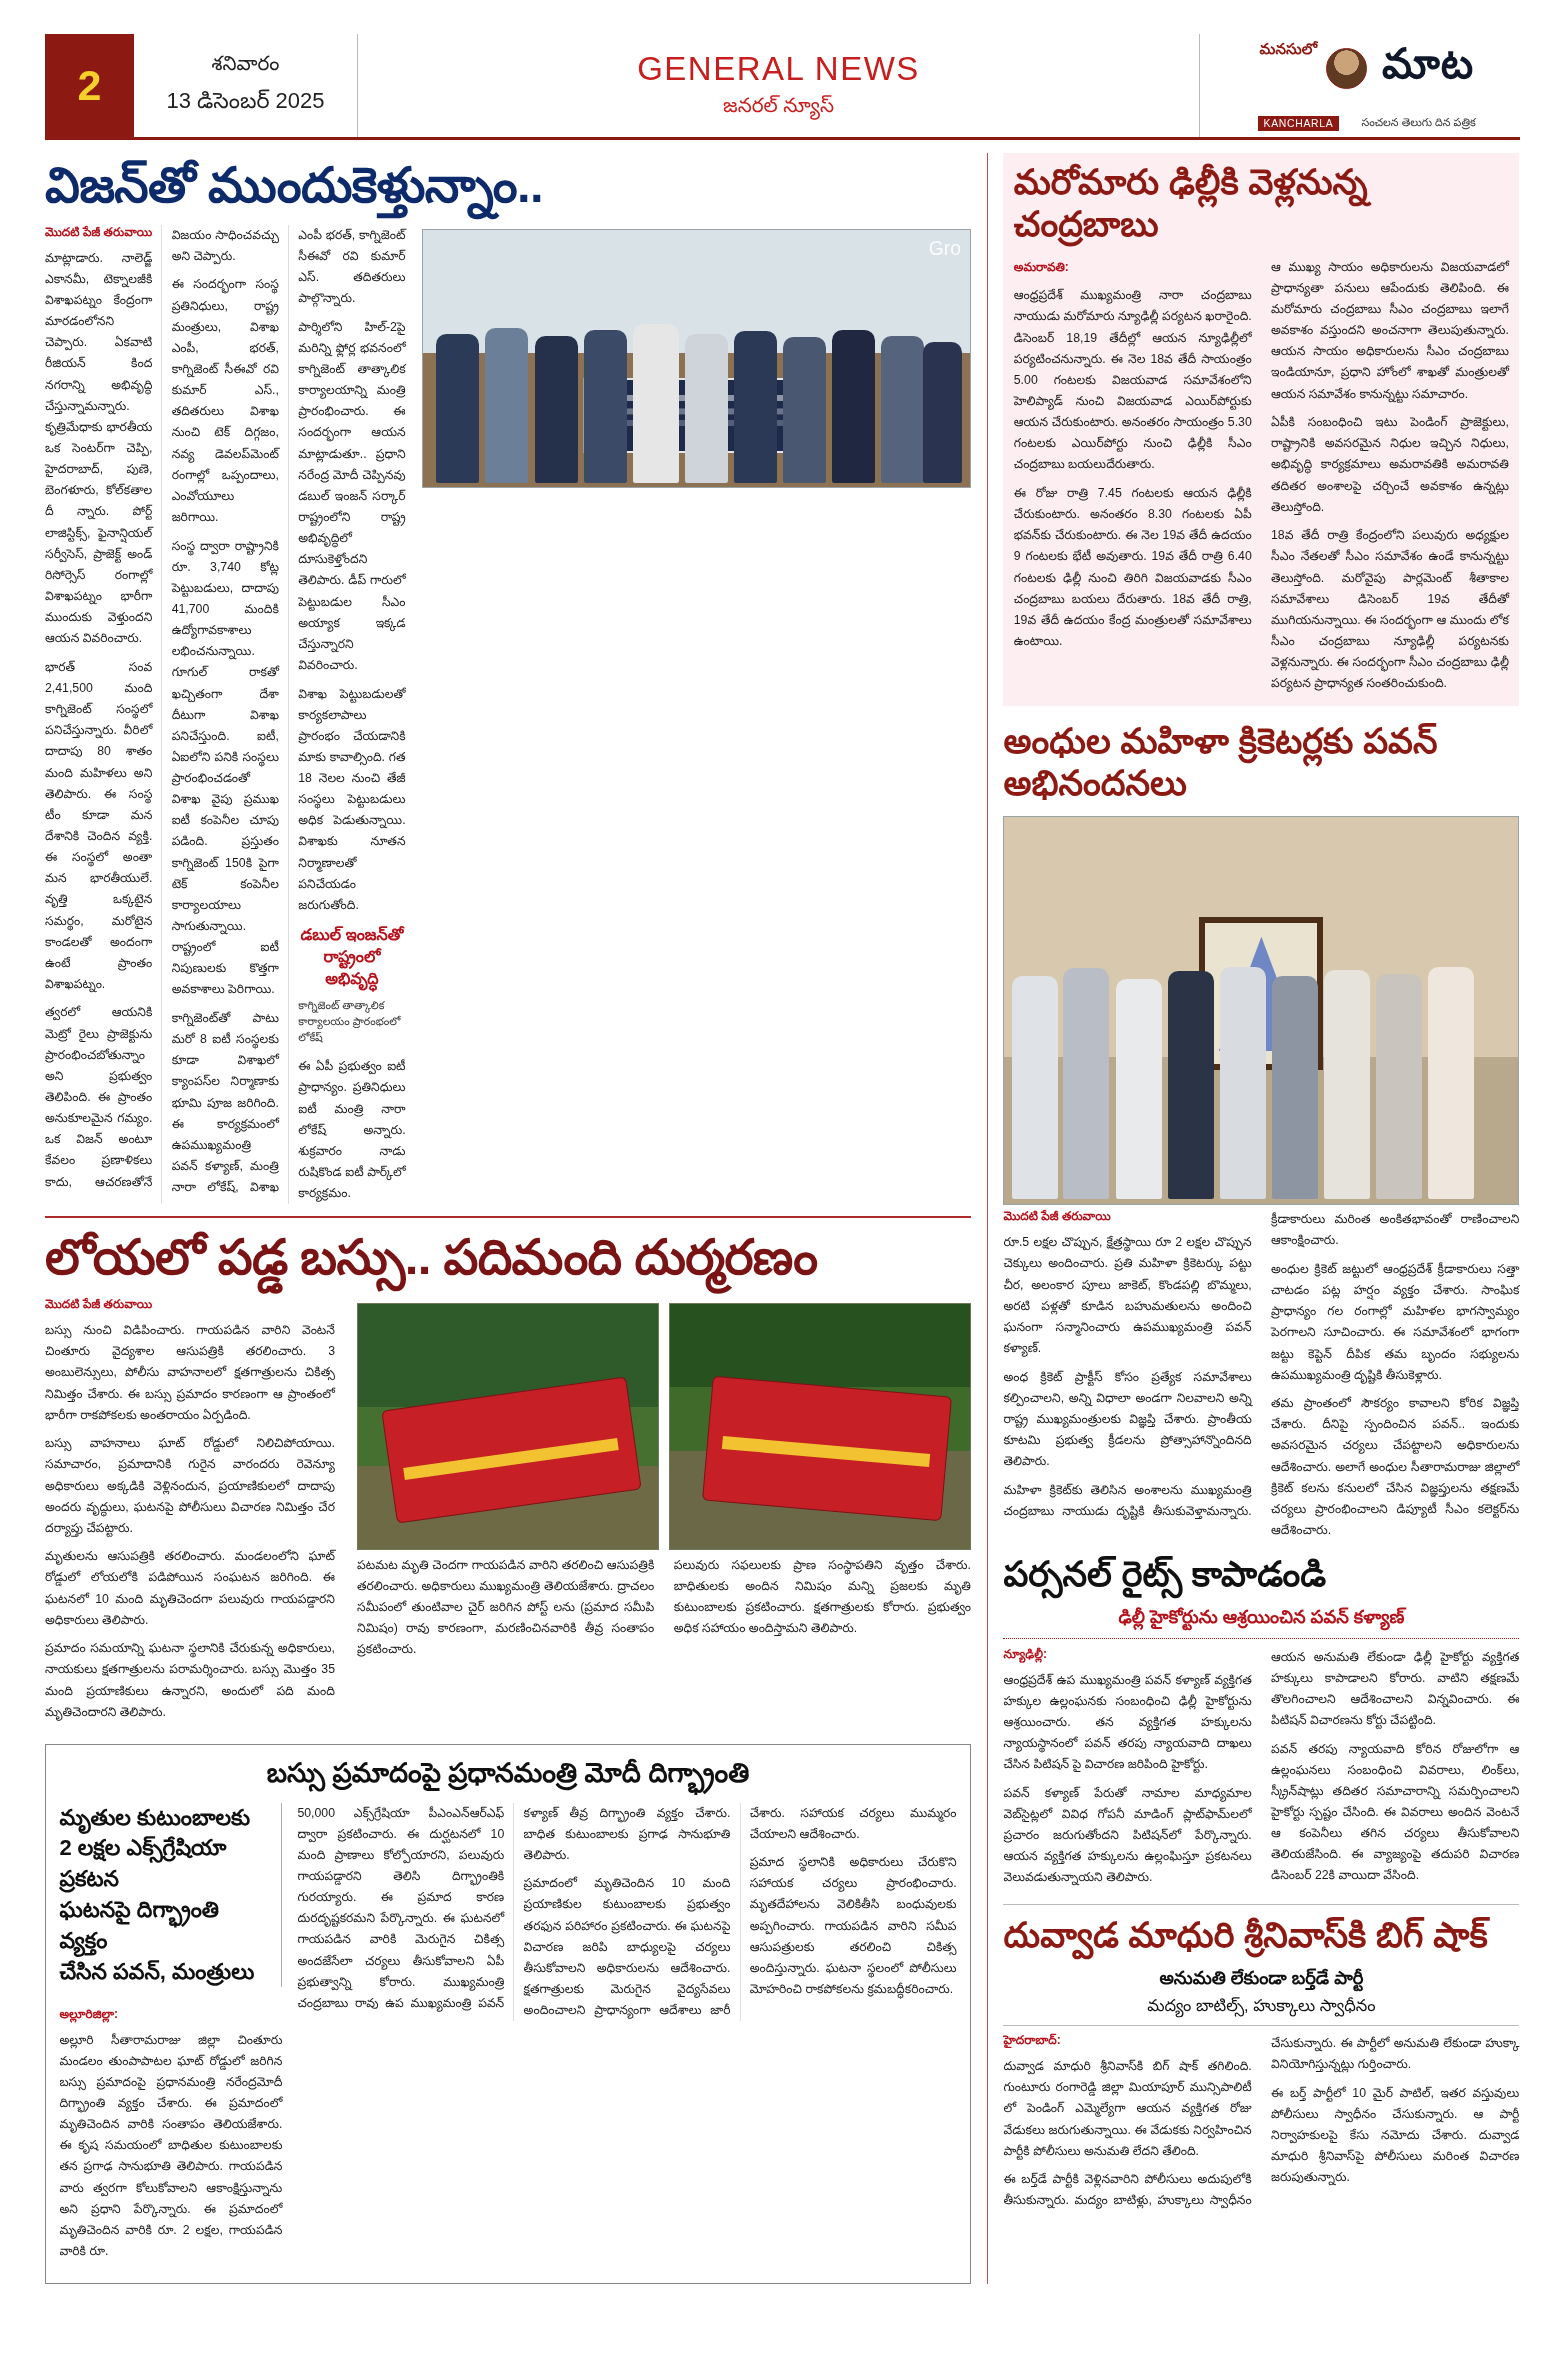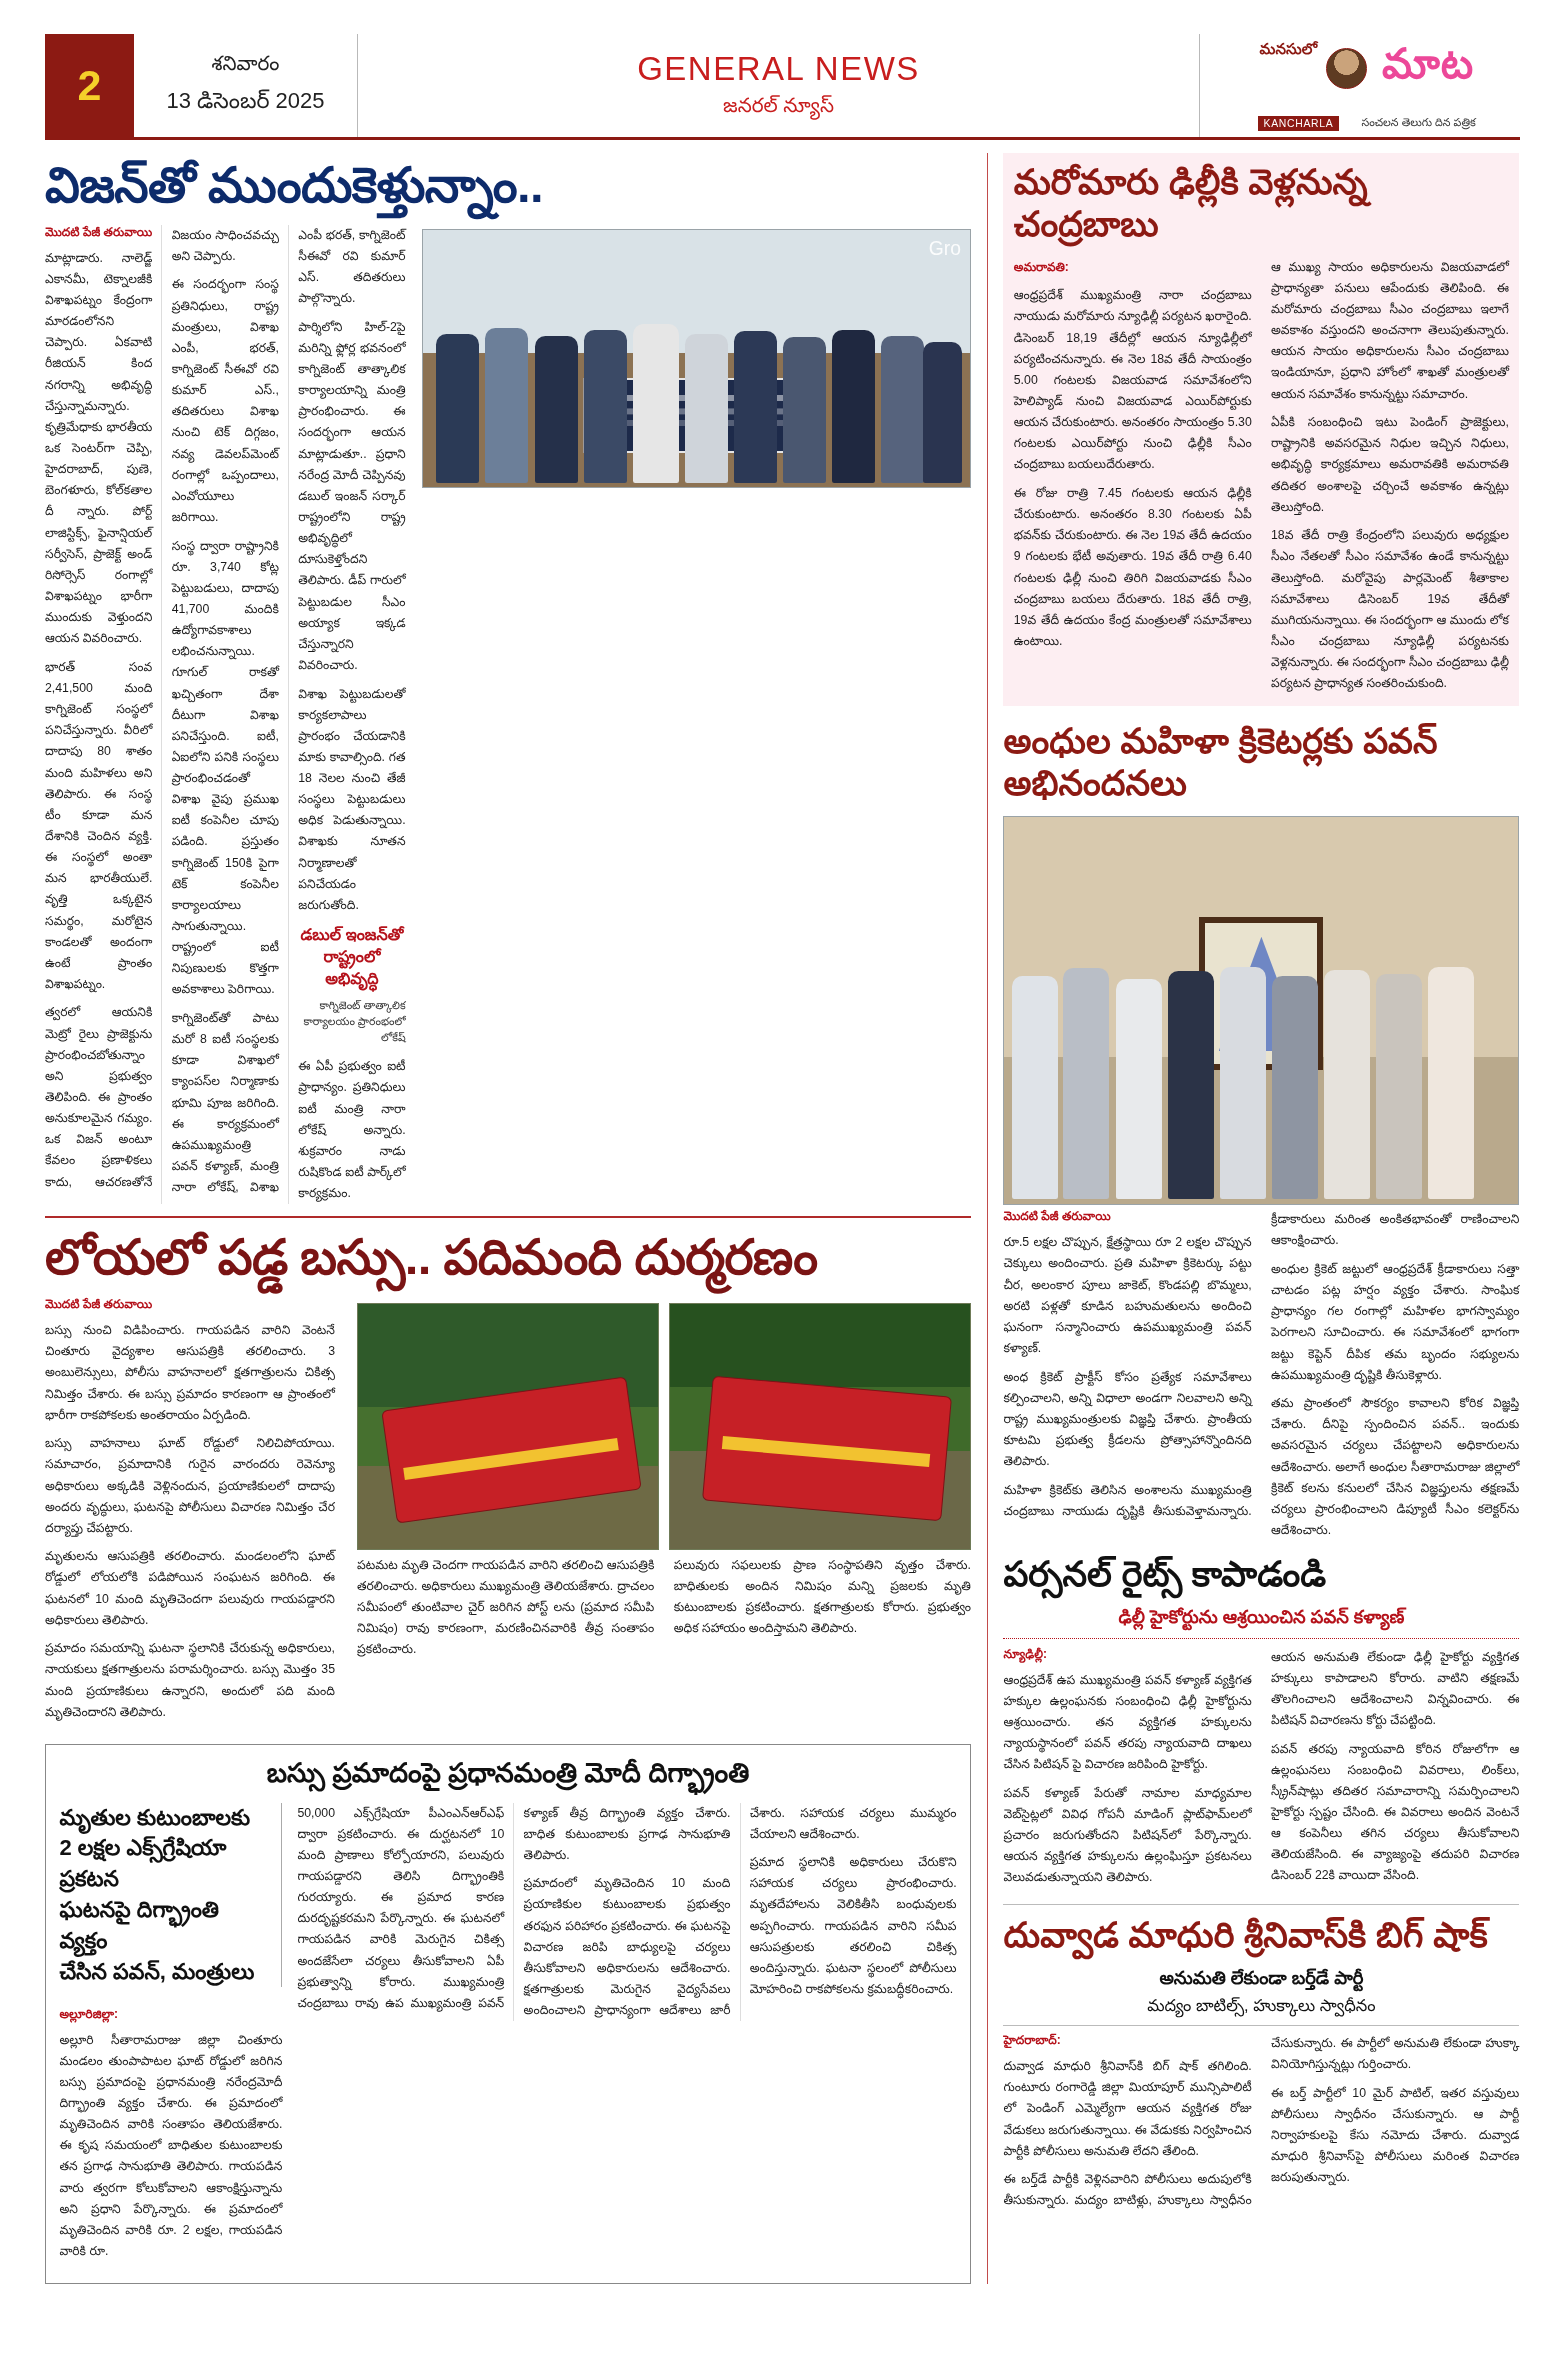--- a/index.html
+++ b/index.html
@@ -86,21 +86,21 @@
     align-items: flex-start;
     gap: 9px;
   }
   .mast-logo .logo-small {
     font-size: 15px;
     color: #8c1a13;
     font-weight: bold;
   }
   .mast-logo .logo-main {
     font-size: 42px;
-    color: #ec4899;
+    color: #0f172a;
     font-weight: bold;
     letter-spacing: 0.7px;
   }
   .mast-logo .logo-bar {
     display: flex;
     align-items: flex-end;
     gap: 22px;
     margin-top: 18px;
   }
   .mast-logo .logo-badge {
@@ -180,21 +180,21 @@
     color: #b5121b;
     font-size: 16px;
     font-weight: bold;
     text-align: center;
     margin: 10.4px 0 4.5px;
   }
   .caption {
     font-size: 10.8px;
     color: #333;
     line-height: 1.5;
-    text-align: right;
+    text-align: left;
     margin-top: 4.5px;
   }
 
   
   .photo {
     position: relative;
     overflow: hidden;
     background: #b9c3c9;
     border: 0.7px solid #9aa3a8;
   }

